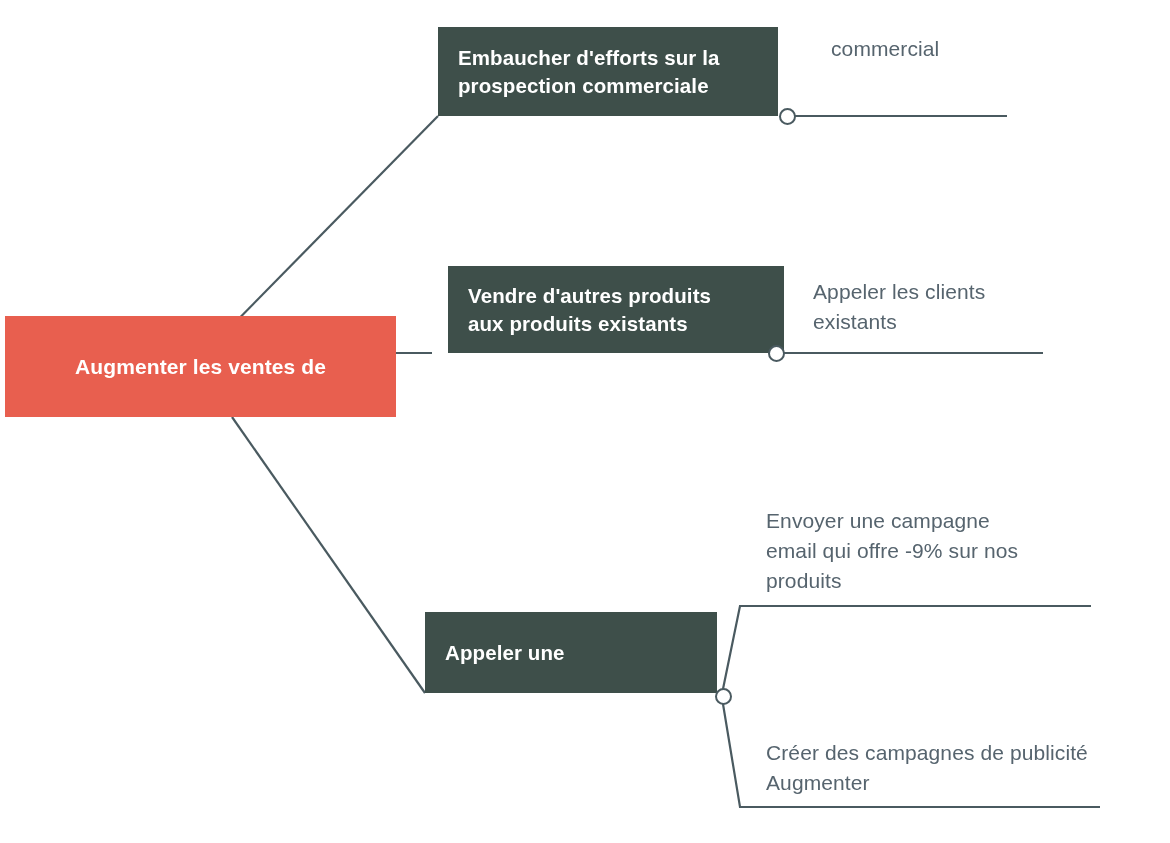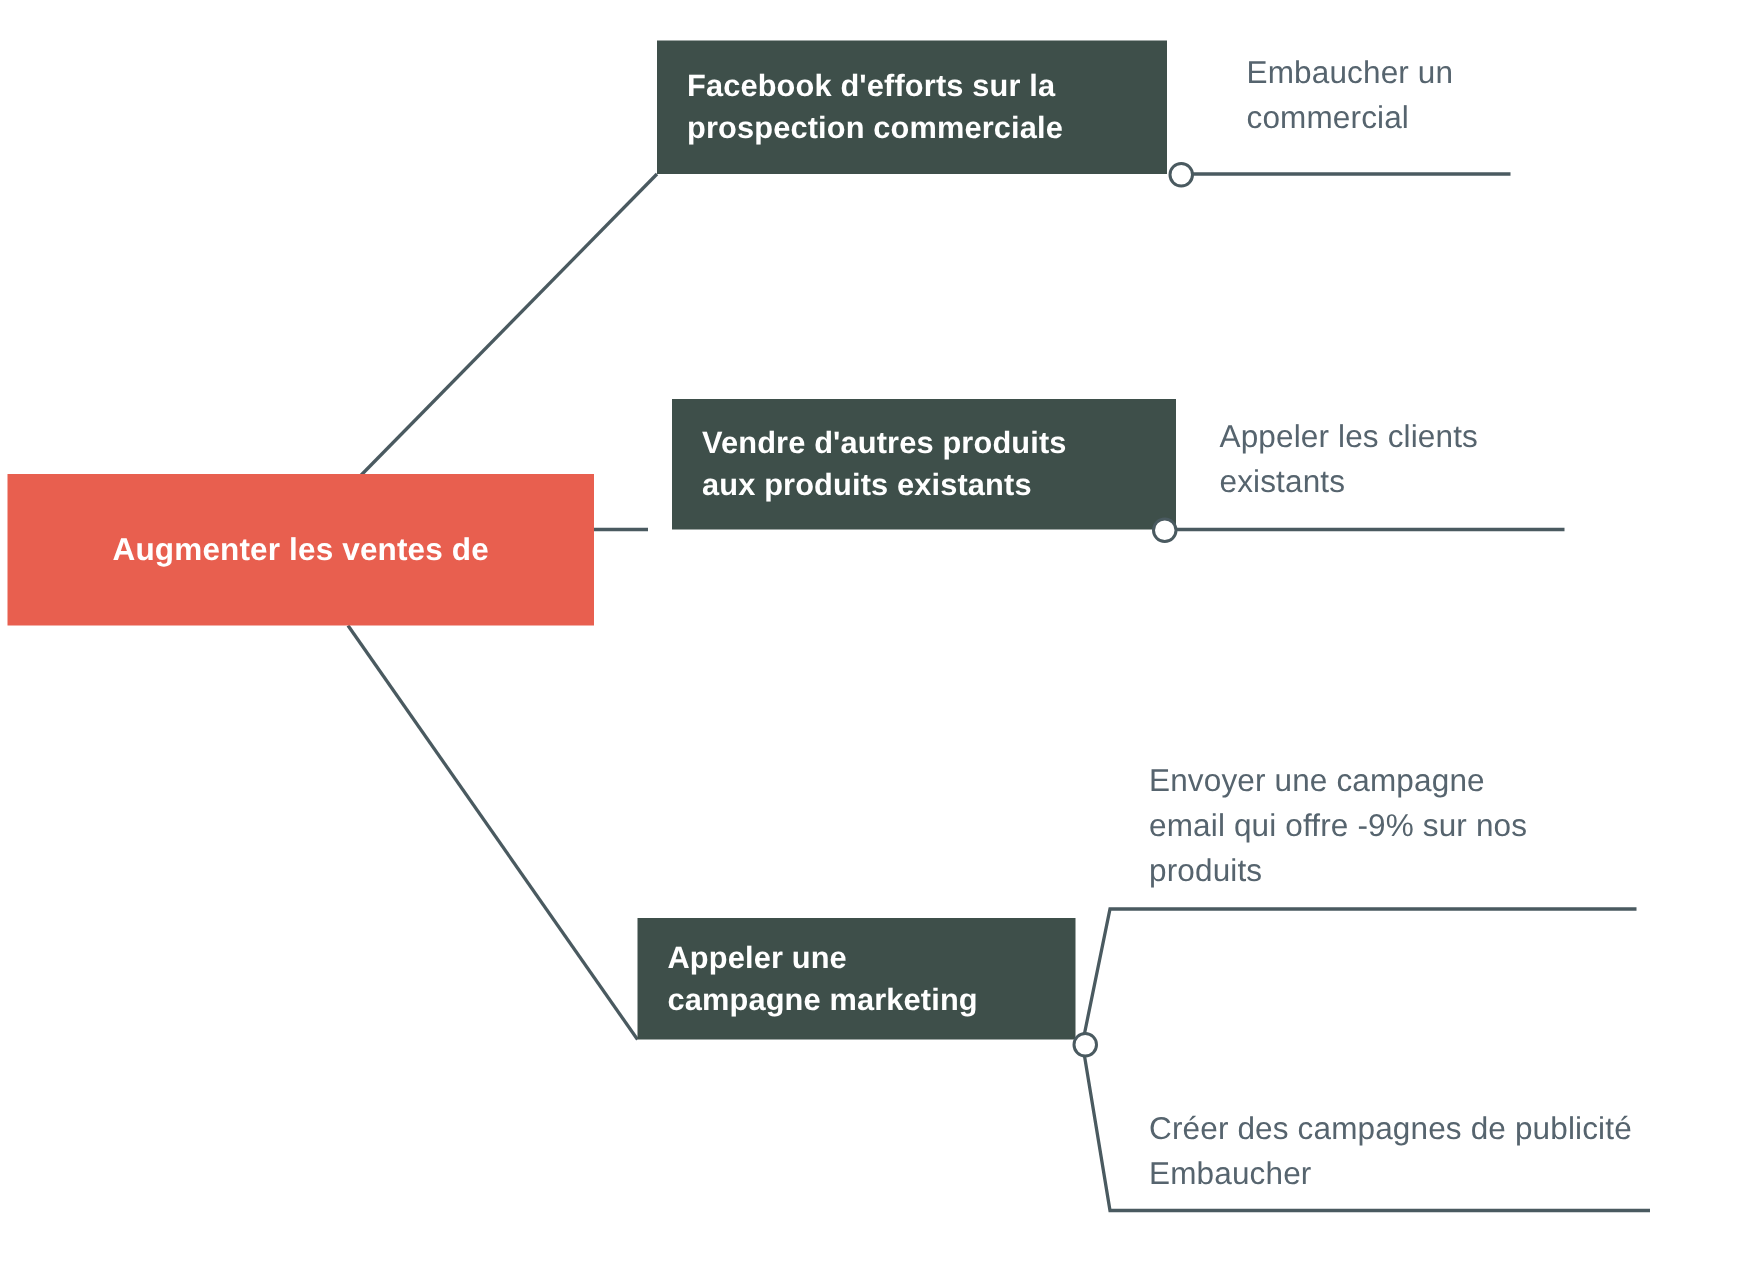--- a/index.html
+++ b/index.html
@@ -106,47 +106,45 @@
       <path d="M 723 689 L 740 606 L 1091 606"></path>
       <path d="M 723 704 L 740 807 L 1100 807"></path>
     </g>
   </svg>
 
   <div class="node node-root" style="left:5px; top:316px; width:391px; height:101px;">
     <span class="node-line">Augmenter les ventes de</span>
   </div>
 
   <div class="node node-branch" style="left:438px; top:27px; width:340px; height:89px;">
-    <span class="node-line">Facebook d'efforts sur la</span>
+    <span class="node-line">Embaucher d'efforts sur la</span>
     <span class="node-line">prospection commerciale</span>
   </div>
   <div class="knob" style="left:779px; top:108px;"></div>
   <div class="leaf" style="left:831px; top:34px; width:230px;">
-    <span class="node-line">Embaucher un</span>
     <span class="node-line">commercial</span>
   </div>
 
   <div class="node node-branch" style="left:432px; top:266px; width:336px; height:87px;margin-left:16px;">
     <span class="node-line">Vendre d'autres produits</span>
     <span class="node-line">aux produits existants</span>
   </div>
   <div class="knob" style="left:768px; top:345px;"></div>
   <div class="leaf" style="left:813px; top:277px; width:240px;">
     <span class="node-line">Appeler les clients</span>
     <span class="node-line">existants</span>
   </div>
 
   <div class="node node-branch" style="left:425px; top:612px; width:292px; height:81px;">
     <span class="node-line">Appeler une</span>
-    <span class="node-line">campagne marketing</span>
   </div>
   <div class="knob" style="left:715px; top:688px;"></div>
   <div class="leaf" style="left:766px; top:506px; width:320px;">
     <span class="node-line">Envoyer une campagne</span>
     <span class="node-line">email qui offre -9% sur nos</span>
     <span class="node-line">produits</span>
   </div>
   <div class="leaf" style="left:766px; top:738px; width:350px;">
     <span class="node-line">Créer des campagnes de publicité</span>
-    <span class="node-line">Embaucher</span>
+    <span class="node-line">Augmenter</span>
   </div>
 
 </div>
 
 </body></html>

